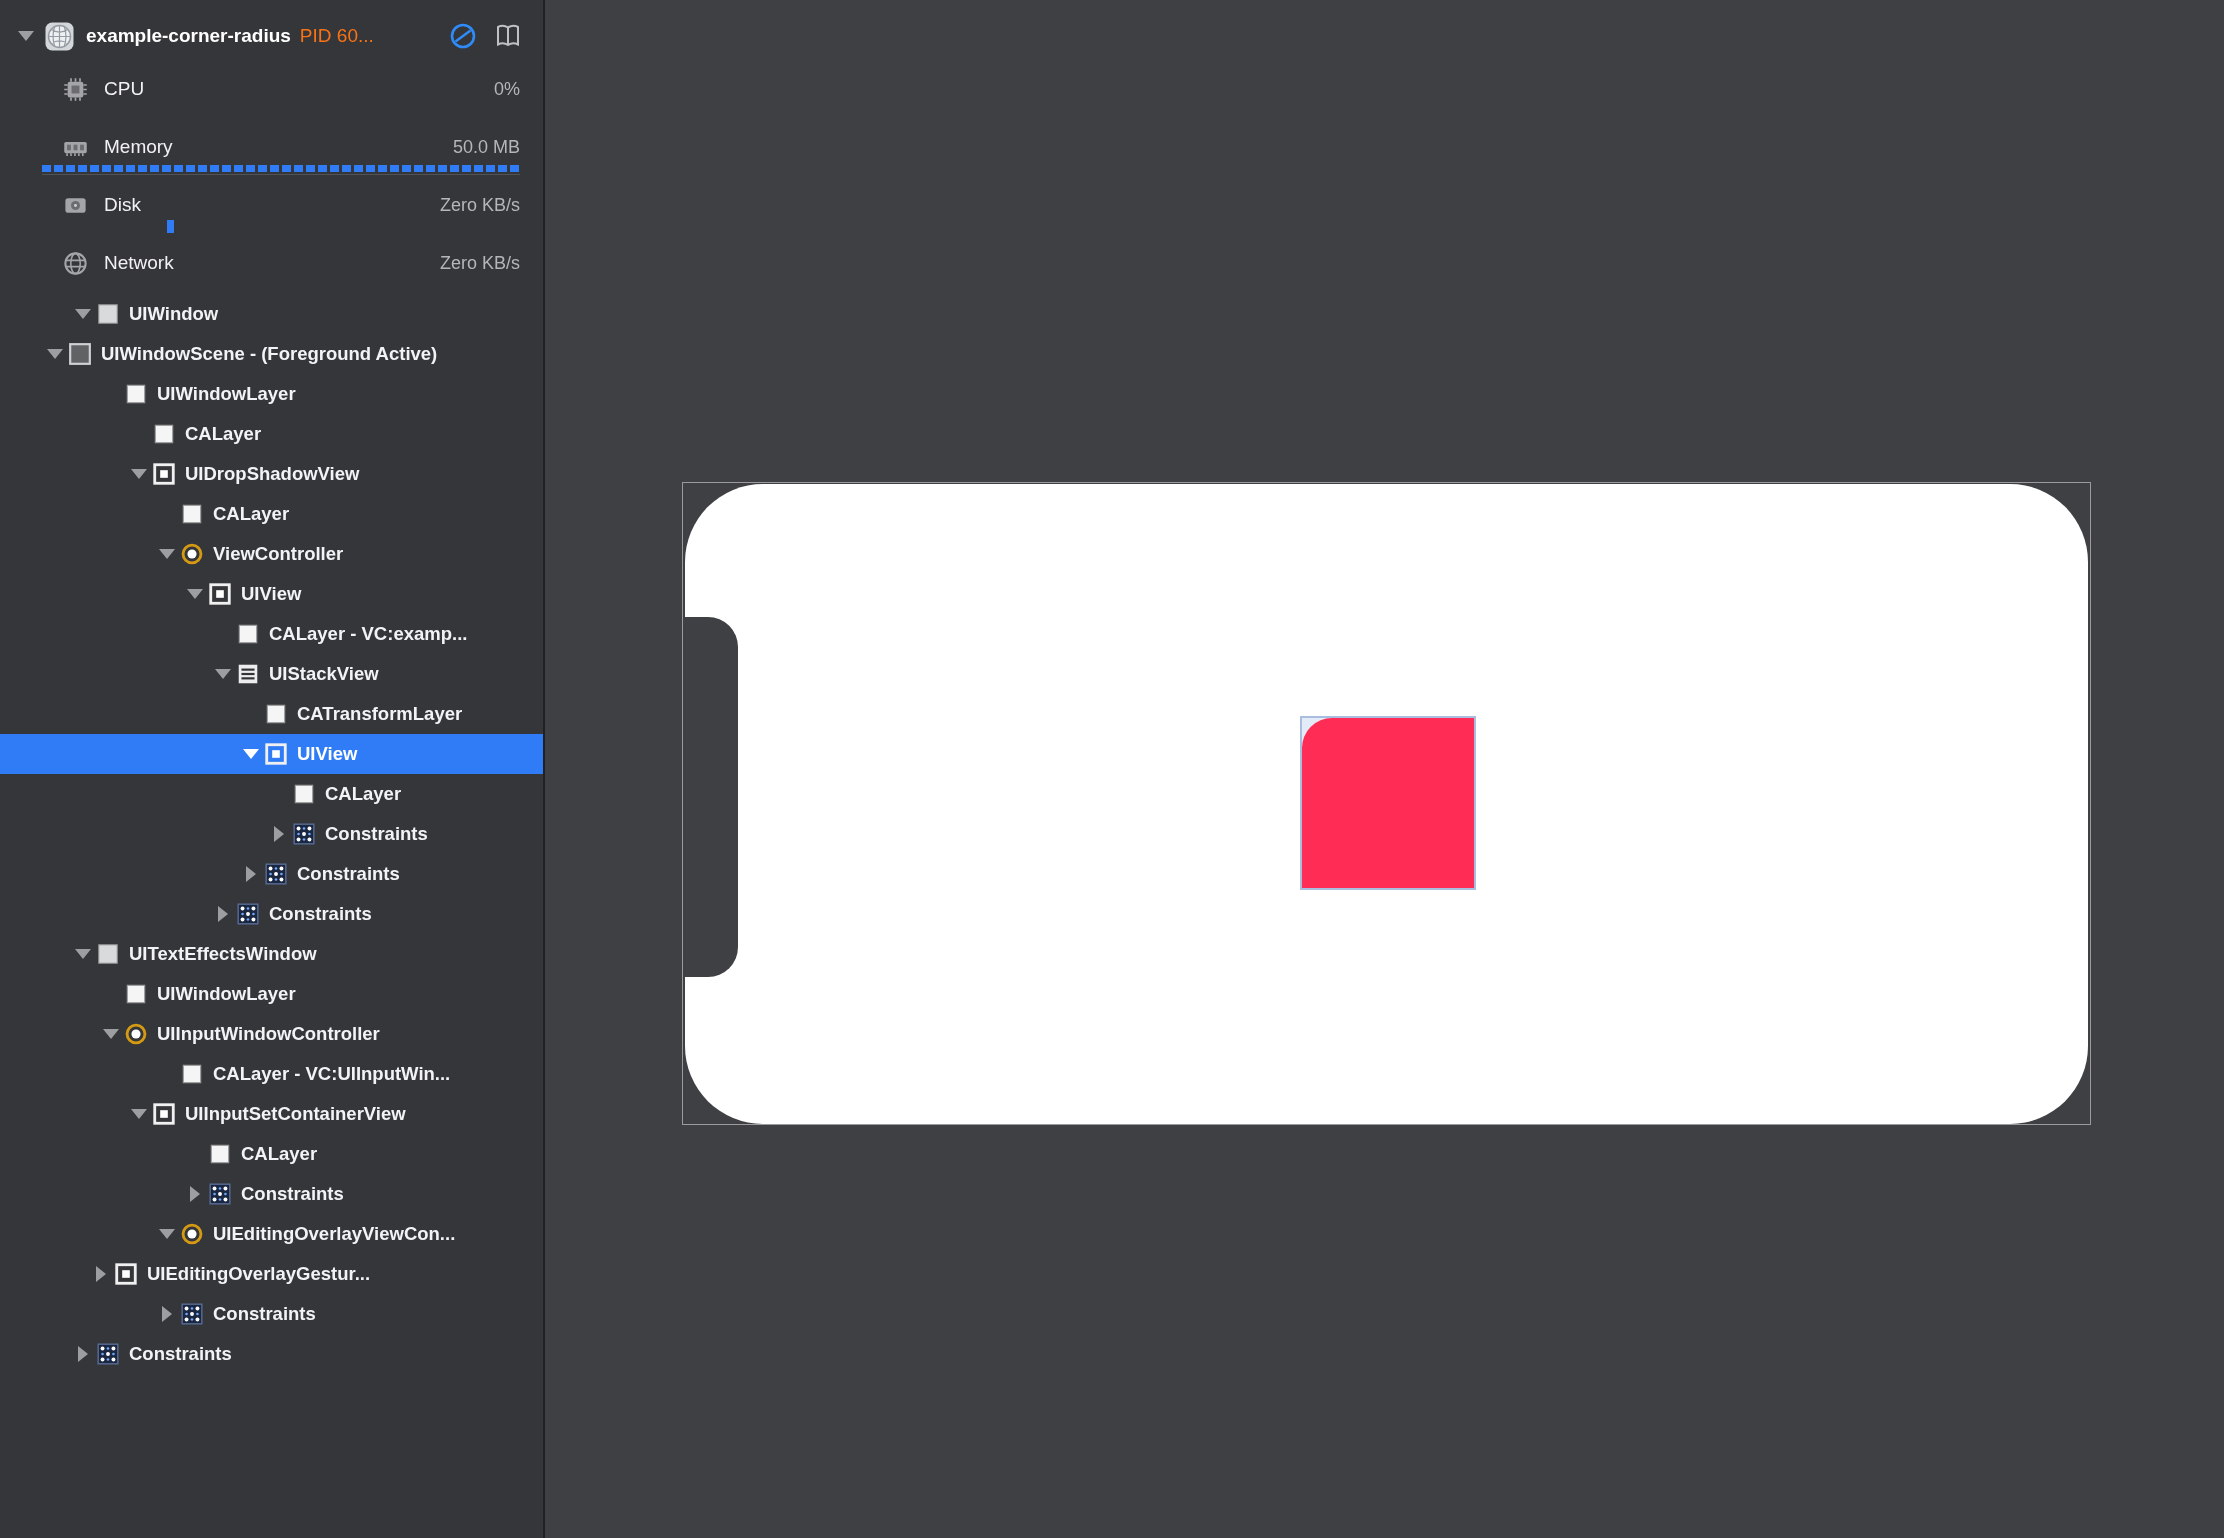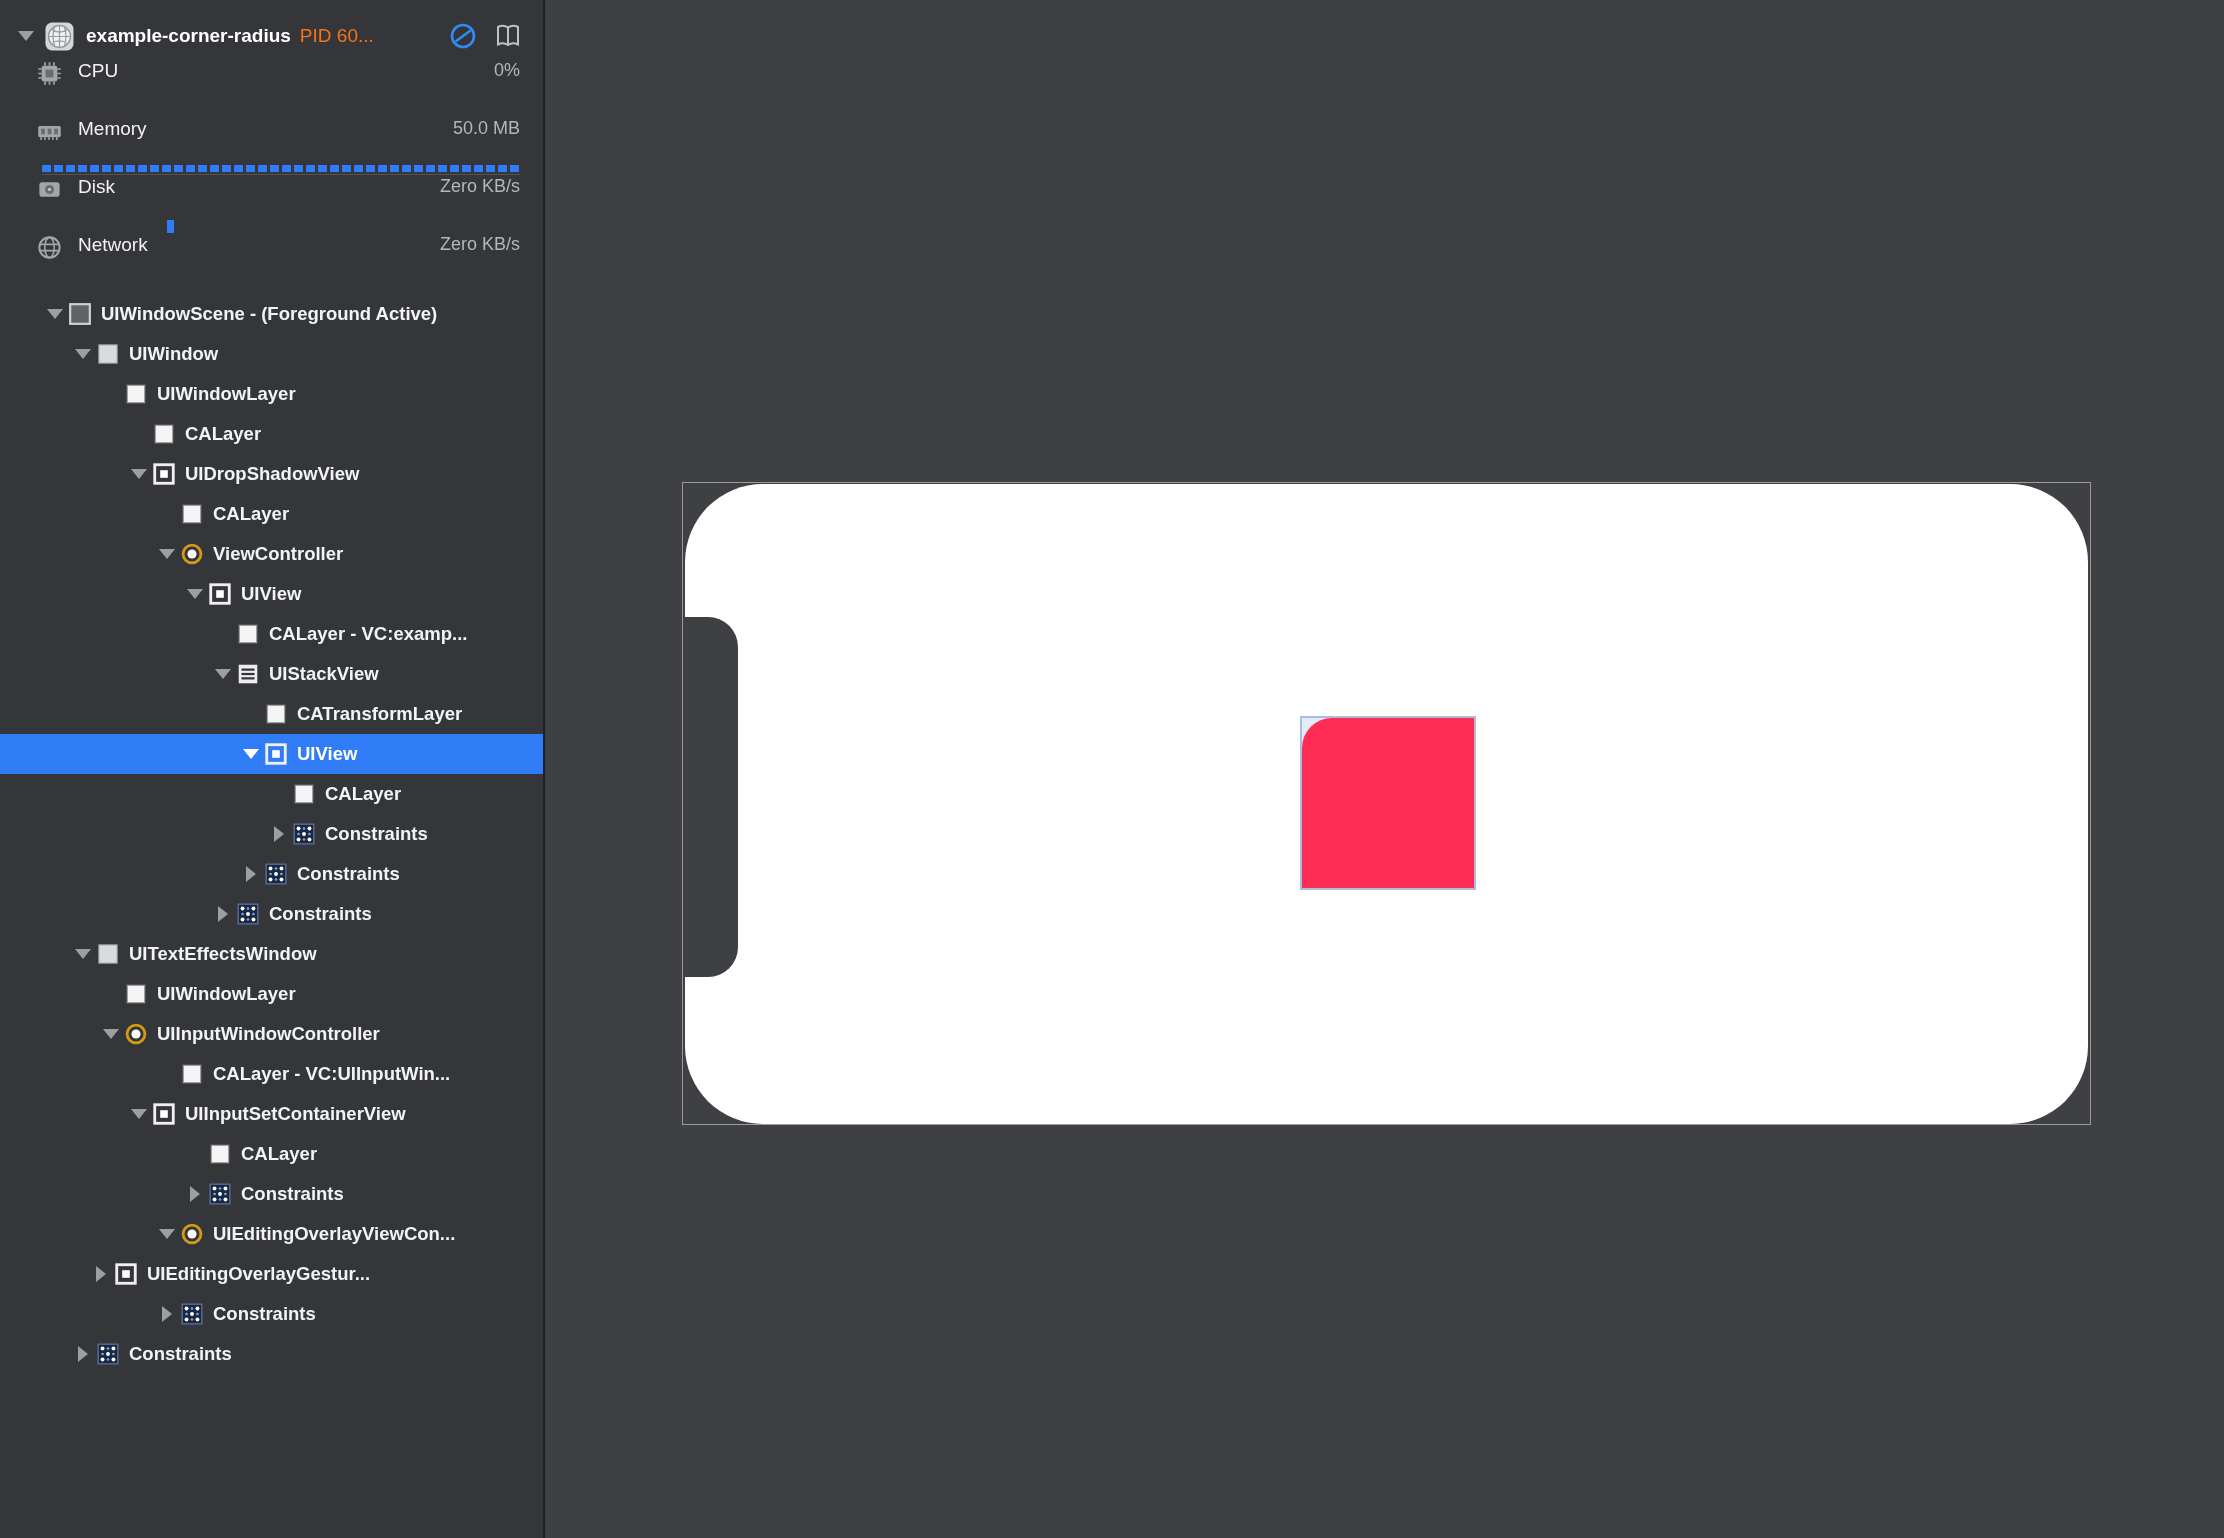--- a/index.html
+++ b/index.html
@@ -26,21 +26,21 @@
   .disc-open{border-left:8px solid transparent;border-right:8px solid transparent;border-top:10px solid #9c9ea1;}
   .disc-closed{border-top:8px solid transparent;border-bottom:8px solid transparent;border-left:10px solid #9c9ea1;}
   .proc-disc{width:24px;display:flex;justify-content:center;}
   .app-icon{width:31px;height:31px;margin:0 11px 0 6px;flex:0 0 31px;}
   .process-name{color:#ffffff;font-size:19px;font-weight:700;white-space:nowrap;}
   .process-pid{color:#f97316;font-size:19px;margin-left:9px;white-space:nowrap;overflow:hidden;}
   .proc-icons{margin-left:auto;display:flex;align-items:center;gap:15px;}
   .proc-icons span{display:flex;}
 
   .gauges{flex:0 0 232px;}
-  .gauge-row{height:58px;display:flex;padding:0 23px 0 36px;position:relative;}
+  .gauge-row{height:58px;display:flex;align-items:center;padding:0 23px 0 62px;position:relative;}
   .gauge-icon{width:27px;height:27px;flex:0 0 27px;margin-right:15px;display:flex;}
   .gauge-label{color:#f2f2f4;font-size:19px;font-weight:500;}
   .gauge-value{margin-left:auto;color:#b5b6b9;font-size:18px;}
   .mem-bar{position:absolute;left:42px;right:23px;bottom:4px;height:7px;
            background:repeating-linear-gradient(90deg,var(--accent) 0 9px,transparent 9px 12px);}
   .mem-track{position:absolute;left:42px;right:23px;bottom:1px;height:1px;background:rgba(255,255,255,0.14);}
   .disk-tick{position:absolute;left:167px;bottom:1px;width:7px;height:13px;background:var(--accent);}
 
   
   .tree{flex:1;overflow:hidden;margin-top:2px;}
@@ -147,41 +147,41 @@
               <ellipse cx="12" cy="12" rx="4.2" ry="9" fill="none" stroke="#a4a5a8" stroke-width="1.4"></ellipse>
               <path d="M3.6 9.2h16.8 M3.6 14.8h16.8" stroke="#a4a5a8" stroke-width="1.4"></path>
             </svg>
           </span>
           <span class="gauge-label">Network</span>
           <span class="gauge-value">Zero KB/s</span>
         </div>
       </div>
 
     <div class="tree" id="tree">
+        <div class="tree-row" style="padding-left: 70px;">
+          <span class="disc">
+            <i class="disc-glyph disc-open"></i>
+          </span>
+          <span class="node-icon">
+            <svg viewBox="0 0 22 22">
+              <rect x="2.5" y="2.5" width="17" height="17" fill="#d9dadc" stroke="#8d8e90" stroke-width="1"></rect>
+            </svg>
+          </span>
+          <span class="tree-label">UIWindow</span>
+        </div>
         <div class="tree-row" style="padding-left: 42px;">
           <span class="disc">
             <i class="disc-glyph disc-open"></i>
           </span>
           <span class="node-icon">
             <svg viewBox="0 0 22 22">
               <rect x="2" y="2" width="18" height="18" fill="rgba(255,255,255,0.22)" stroke="#cfd0d2" stroke-width="2"></rect>
             </svg>
           </span>
           <span class="tree-label">UIWindowScene - (Foreground Active)</span>
-        </div>
-        <div class="tree-row" style="padding-left: 70px;">
-          <span class="disc">
-            <i class="disc-glyph disc-open"></i>
-          </span>
-          <span class="node-icon">
-            <svg viewBox="0 0 22 22">
-              <rect x="2.5" y="2.5" width="17" height="17" fill="#d9dadc" stroke="#8d8e90" stroke-width="1"></rect>
-            </svg>
-          </span>
-          <span class="tree-label">UIWindow</span>
         </div>
         <div class="tree-row" style="padding-left: 98px;">
           <span class="disc"></span>
           <span class="node-icon">
             <svg viewBox="0 0 22 22">
               <rect x="3" y="3" width="16" height="16" fill="#f5f5f6" stroke="#98999b" stroke-width="1"></rect>
             </svg>
           </span>
           <span class="tree-label">UIWindowLayer</span>
         </div>

